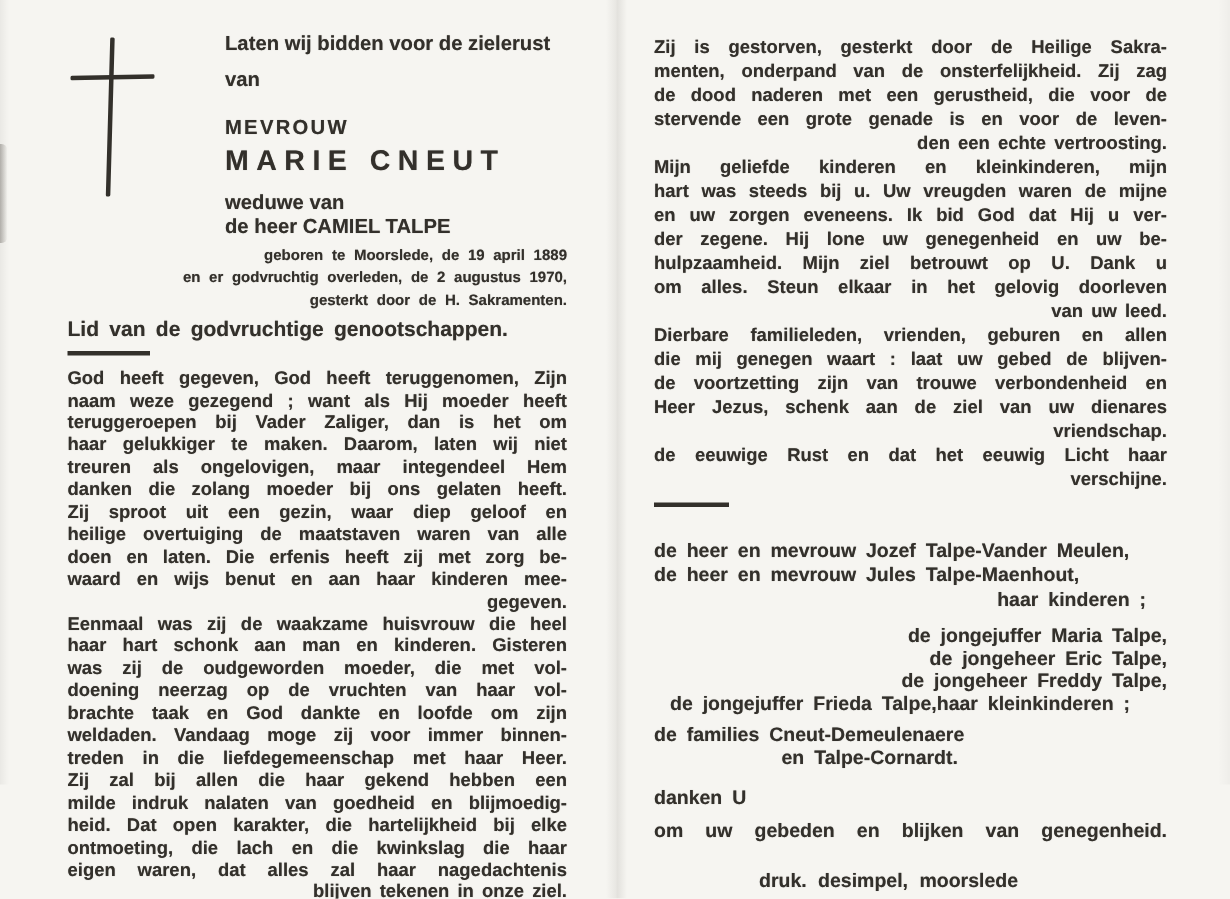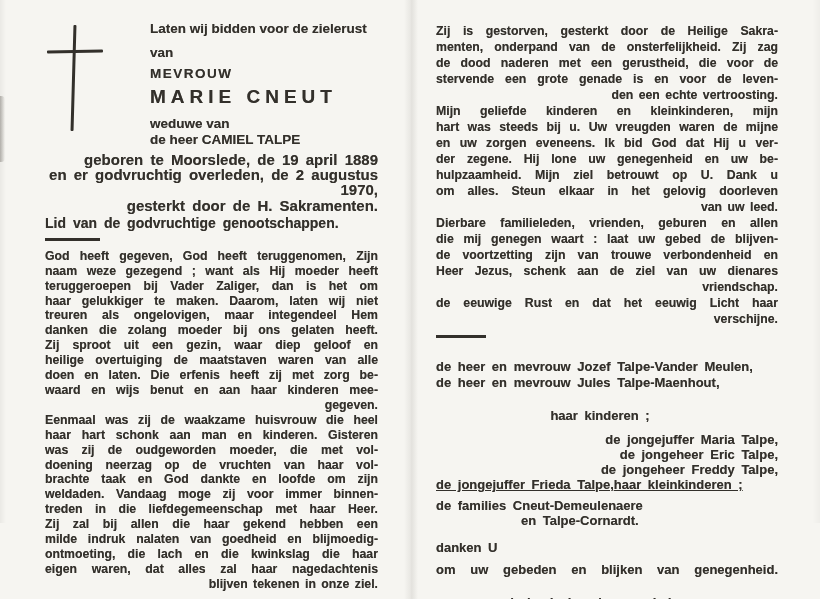--- a/index.html
+++ b/index.html
@@ -39,41 +39,41 @@
     background:var(--ink); transform:rotate(1.6deg); border-radius:1px;
   }
   .cross .h{
     position:absolute; left:2px; top:50px; width:56px; height:3px;
     background:var(--ink); transform:rotate(-1.2deg); border-radius:1px;
   }
 
   
   .intro{ padding-top:21px; padding-left:105px; font-size:13.5px; line-height:16px; }
   .intro .van{ margin-top:8px; }
-  .intro .honorific{ margin-top:5px; letter-spacing:1.5px; }
+  .intro .honorific{ margin-top:16px; letter-spacing:1.5px; }
   .intro .name{ margin-top:3px; font-size:19px; line-height:23px; letter-spacing:5px; white-space:nowrap; }
   .intro .widow{ margin-top:8px; }
 
-  .vitals{ margin-top:4px; font-size:15px; line-height:15.2px; word-spacing:3px; }
+  .vitals{ margin-top:4px; font-size:10px; line-height:15.2px; word-spacing:3px; }
   .membership{ margin-top:3px; font-size:14px; line-height:15px; word-spacing:3px; }
 
   .rule{ height:3px; background:var(--ink); }
   .rule.l{ width:55px; margin-top:7px; }
   .rule.r{ width:50px; margin-top:8px; }
 
   .body{ margin-top:8px; font-size:12.3px; line-height:14.9px; word-spacing:2px; }
   .page.right .body{ margin-top:0; padding-top:23px; line-height:16px; }
   .ln{ text-align:right; }
   .ln.just{ text-align:justify; text-align-last:justify; }
 
   
   .family{ margin-top:21px; font-size:13px; line-height:15.5px; word-spacing:3px; }
-  .fam-label-right{ text-align:center; margin-top:18px; padding-right:14px; }
+  .fam-label-right{ text-align:right; margin-top:2px; padding-right:14px; }
   .grand{ margin-top:8px; line-height:15.2px; }
-  .frieda-row{ display:flex; justify-content:flex-start;text-decoration:underline; }
+  .frieda-row{ display:flex; justify-content:center; }
   .frieda-row .lbl{ padding-right:14px; }
   .families{ margin-top:5px; }
   .families .l2{ padding-left:85px; }
   .danken{ margin-top:11px; }
   .om{ margin-top:7px; text-align:justify; text-align-last:justify; word-spacing:4px; }
   .printer{ margin-top:17px; padding-left:70px; word-spacing:4px; }
 </style>
 </head>
 <body>
 
@@ -117,20 +117,21 @@
         <div class="ln">gegeven.</div>
         <div class="ln just">Eenmaal was zij de waakzame huisvrouw die heel</div>
         <div class="ln just">haar hart schonk aan man en kinderen. Gisteren</div>
         <div class="ln just">was zij de oudgeworden moeder, die met vol-</div>
         <div class="ln just">doening neerzag op de vruchten van haar vol-</div>
         <div class="ln just">brachte taak en God dankte en loofde om zijn</div>
         <div class="ln just">weldaden. Vandaag moge zij voor immer binnen-</div>
         <div class="ln just">treden in die liefdegemeenschap met haar Heer.</div>
         <div class="ln just">Zij zal bij allen die haar gekend hebben een</div>
         <div class="ln just">milde indruk nalaten van goedheid en blijmoedig-</div>
+        <div class="ln just">heid. Dat open karakter, die hartelijkheid bij elke</div>
         <div class="ln just">ontmoeting, die lach en die kwinkslag die haar</div>
         <div class="ln just">eigen waren, dat alles zal haar nagedachtenis</div>
         <div class="ln">blijven tekenen in onze ziel.</div>
       </div>
   </section>
 
   <section class="page right">
     <div class="body">
         <div class="ln just">Zij is gestorven, gesterkt door de Heilige Sakra-</div>
         <div class="ln just">menten, onderpand van de onsterfelijkheid. Zij zag</div>

